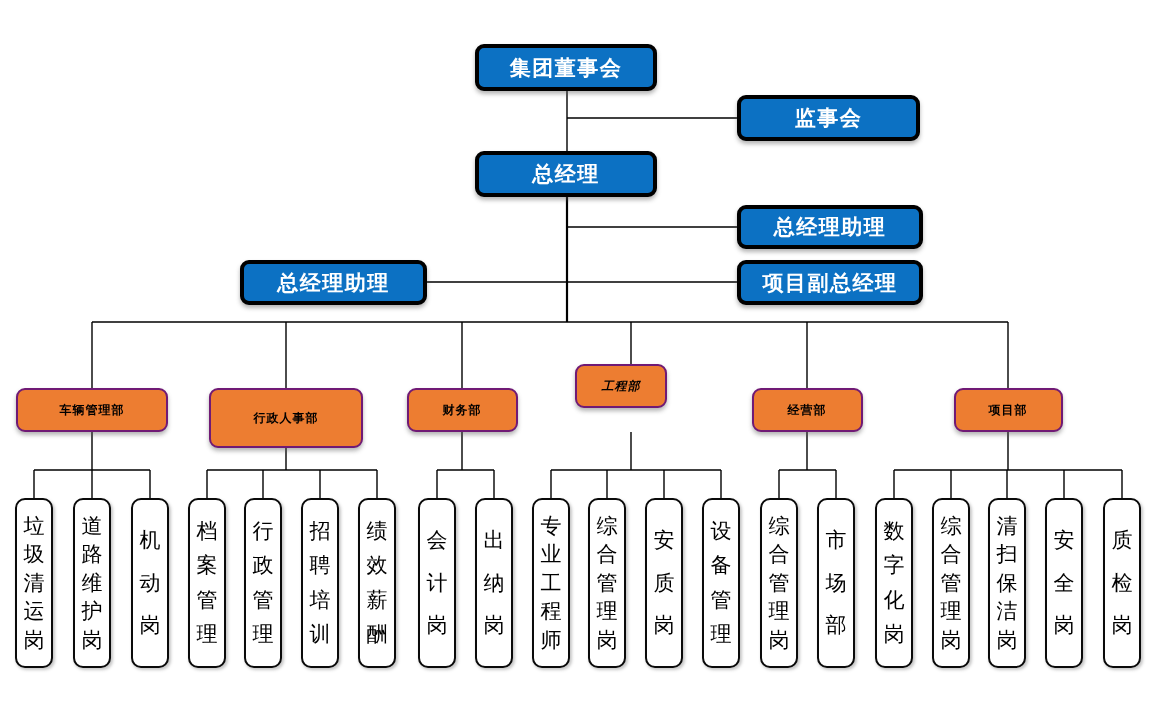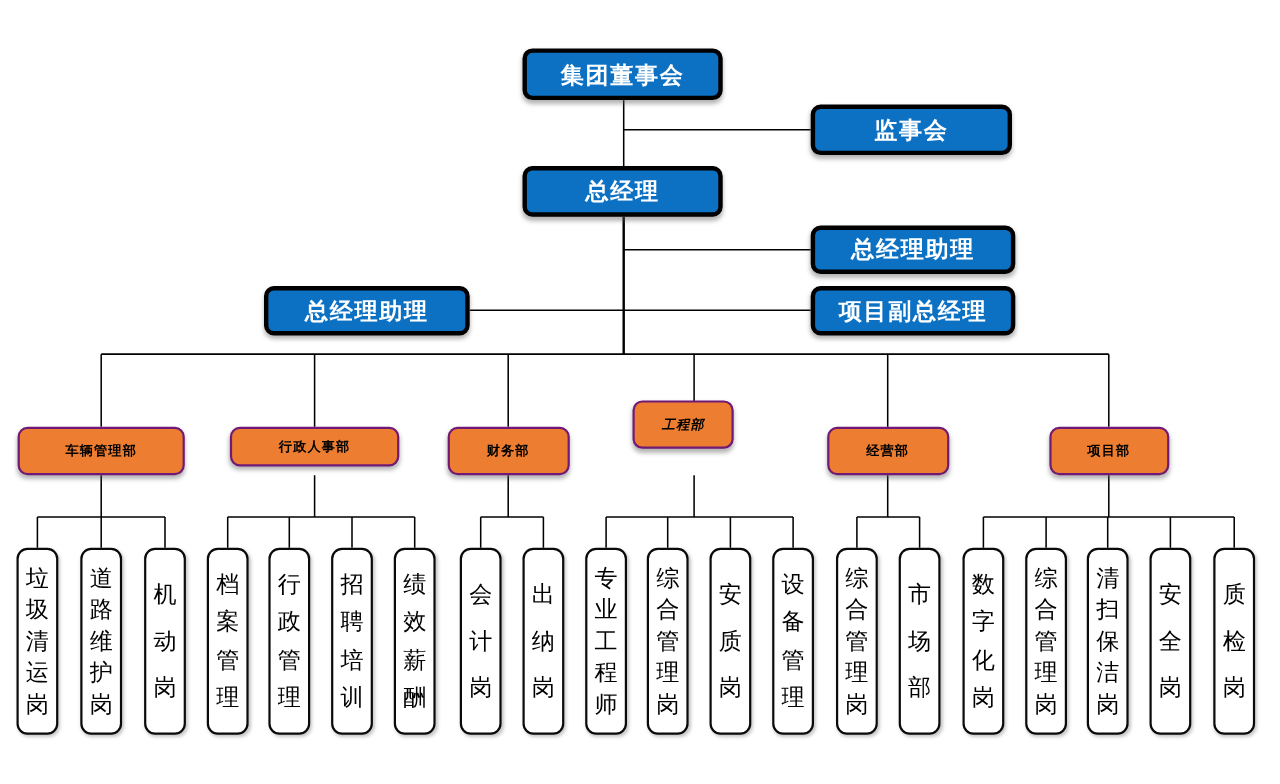--- a/index.html
+++ b/index.html
@@ -103,21 +103,21 @@
       <span>路</span>
       <span>维</span>
       <span>护</span>
       <span>岗</span>
     </div>
     <div class="node pos" style="left: 131px; top: 498px; width: 38px; height: 170px;">
       <span>机</span>
       <span>动</span>
       <span>岗</span>
     </div>
-    <div class="node dept" style="left: 209px; top: 388px; width: 154px; height: 36px;">行政人事部</div>
+    <div class="node dept" style="left: 209px; top: 388px; width: 154px; height: 60px;">行政人事部</div>
     <div class="node pos" style="left: 188px; top: 498px; width: 38px; height: 170px;">
       <span>档</span>
       <span>案</span>
       <span>管</span>
       <span>理</span>
     </div>
     <div class="node pos" style="left: 244px; top: 498px; width: 38px; height: 170px;">
       <span>行</span>
       <span>政</span>
       <span>管</span>

